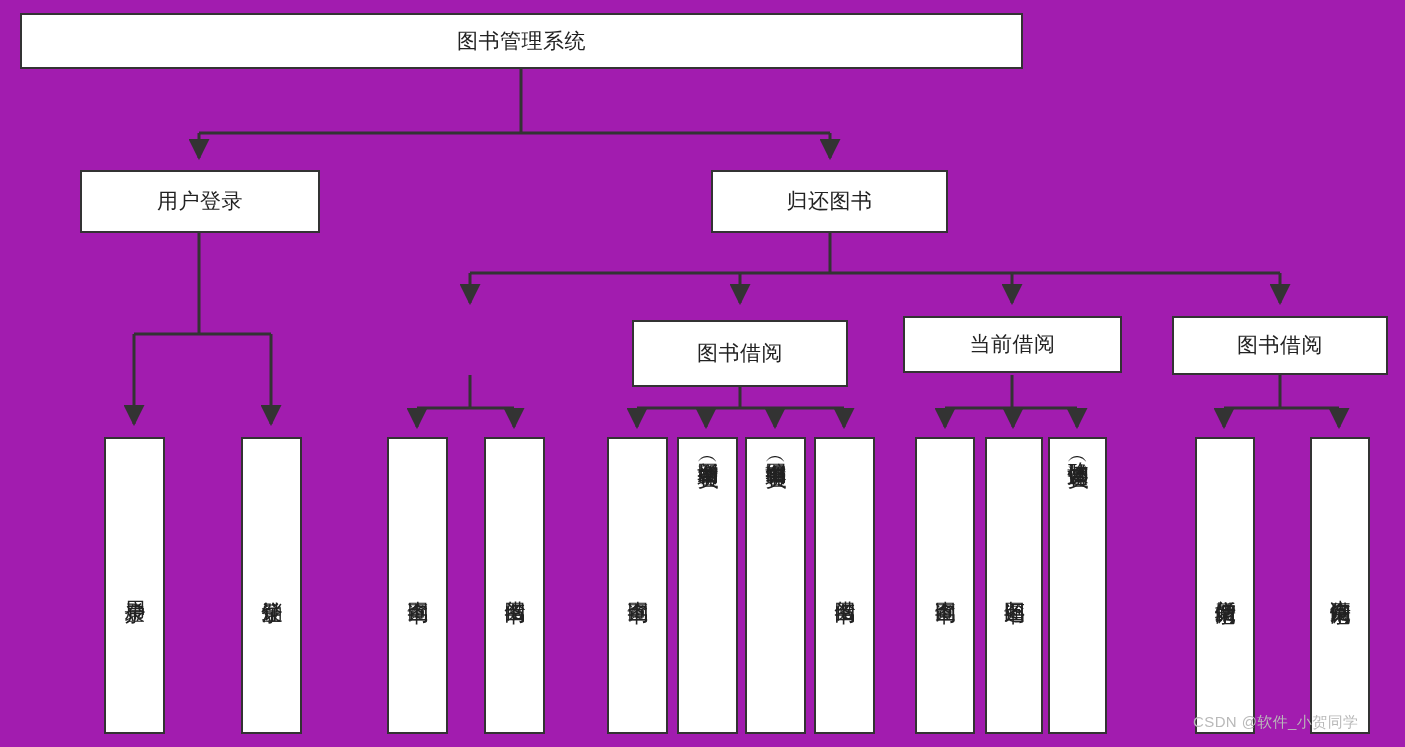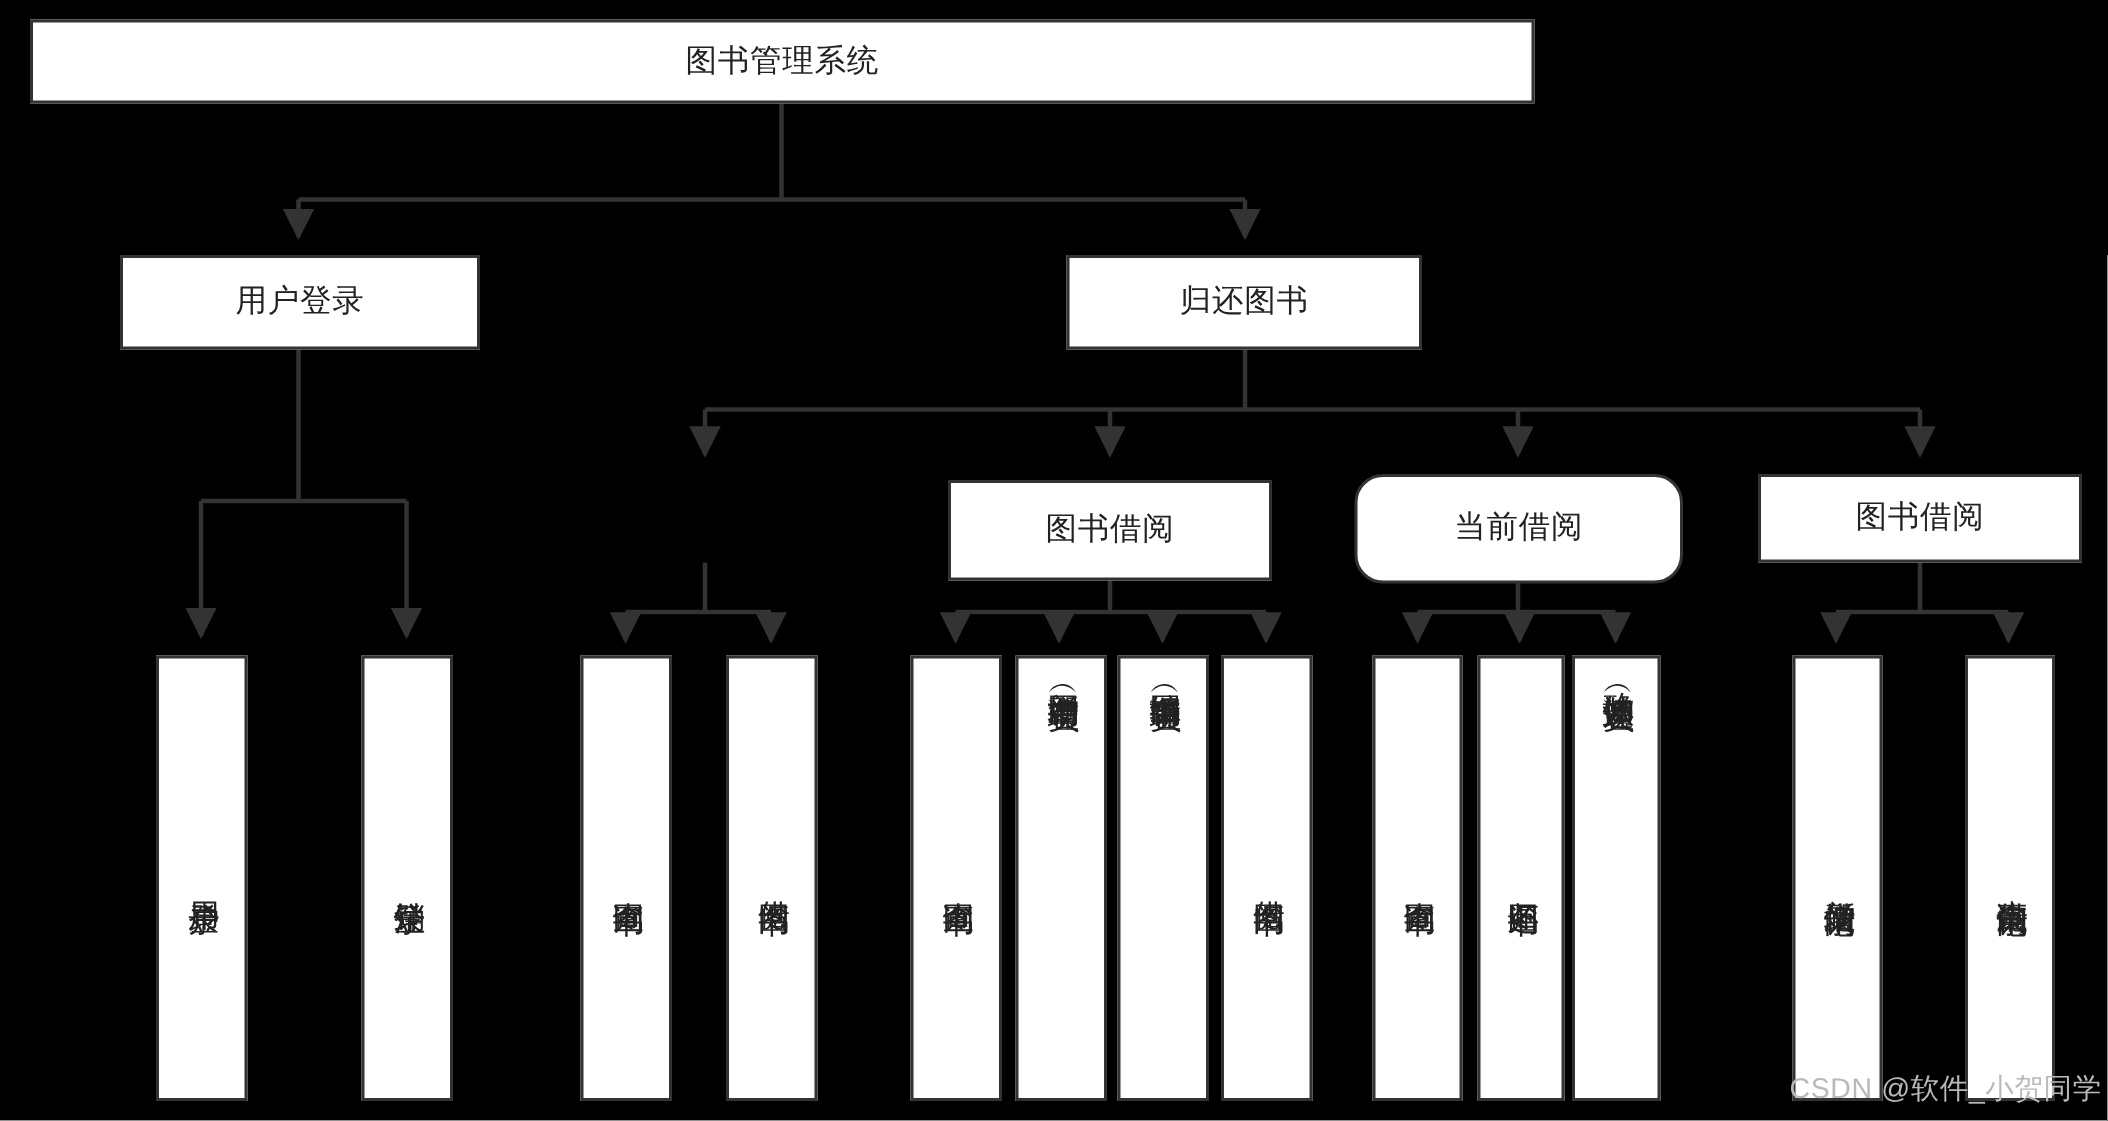--- a/index.html
+++ b/index.html
@@ -8,21 +8,21 @@
     background: #ffffff;
   }
   body {
     font-family: "Liberation Sans", "DejaVu Sans", sans-serif;
     color: #222222;
   }
   #canvas {
     position: relative;
     width: 1405px;
     height: 747px;
-    background: #000000;
+    background: #a21caf;
     overflow: hidden;
   }
   svg.edges {
     position: absolute;
     left: 0;
     top: 0;
     width: 1405px;
     height: 747px;
     pointer-events: none;
   }
@@ -64,21 +64,21 @@
     margin-bottom: auto;
   }
   .node.leaf.center {
     align-items: center;
     padding-top: 0;
   }
   .watermark {
     position: absolute;
     left: 1193px;
     top: 713px;
-    font-size: 19px;
+    font-size: 15px;
     color: #b9b9b9;
     white-space: nowrap;
     letter-spacing: 0.4px;
   }
 </style>
 </head>
 <body>
 
 <div id="canvas">
 
@@ -142,21 +142,21 @@
 
   <div class="node level2" style="left:711px; top:170px; width:237px; height:63px;">
     <span class="label">归还图书</span>
   </div>
 
 
   <div class="node level3" style="left:632px; top:320px; width:216px; height:67px;">
     <span class="label">图书借阅</span>
   </div>
 
-  <div class="node level3" style="left:903px; top:316px; width:219px; height:73px;border-radius:19px;">
+  <div class="node level3" style="left:903px; top:316px; width:219px; height:57px;">
     <span class="label">当前借阅</span>
   </div>
 
   <div class="node level3" style="left:1172px; top:316px; width:216px; height:59px;">
     <span class="label">图书借阅</span>
   </div>
 
   <div class="node leaf center" style="left:104px; top:437px; width:61px; height:297px;">
     <span class="label">用户登录</span>
   </div>

